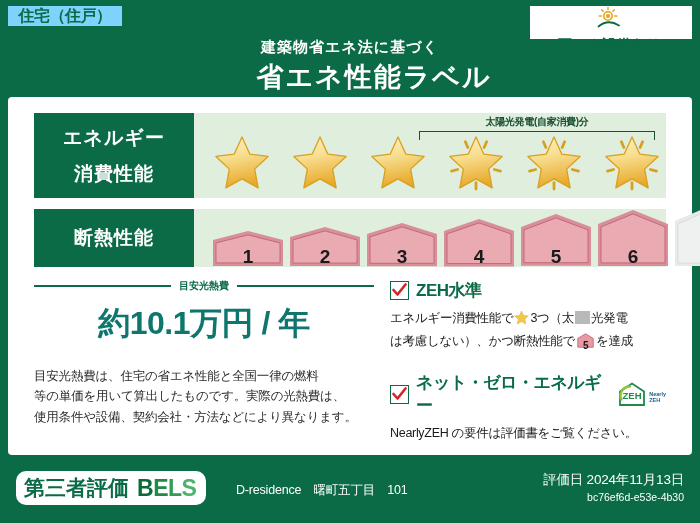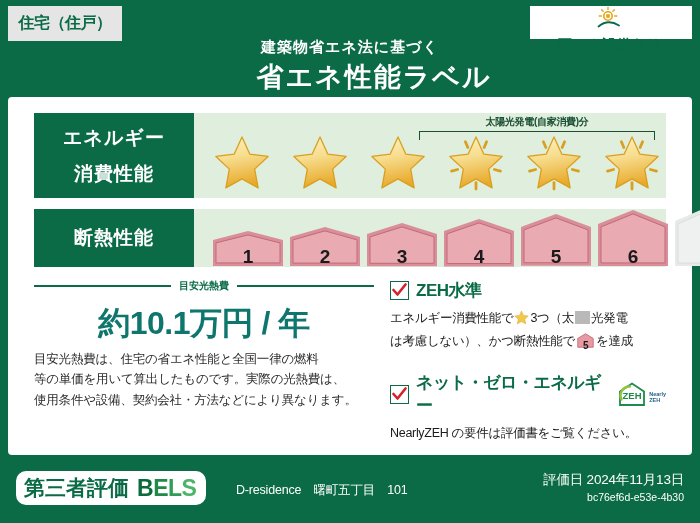--- a/index.html
+++ b/index.html
@@ -10,22 +10,22 @@
   }
   #label-root {
     position: relative;
     width: 700px; height: 523px;
     background: #0a6b46;
   }
 
   
   .housing-tag {
     position: absolute; left: 8px; top: 6px;
-    width: 114px; height: 35px;
-    background: #e5e5e5;
+    width: 114px; height: 20px;
+    background: #7dd3fc;
     display: flex; align-items: center; justify-content: center;
     font-size: 16px; font-weight: bold; color: #0a6b46;
     letter-spacing: -0.5px;
   }
   .renew-badge {
     position: absolute; right: 8px; top: 6px;
     height: 33px; min-width: 162px;
     background: #ffffff;
     display: flex; align-items: center; gap: 6px;
     padding: 0 10px 0 6px;
@@ -110,21 +110,21 @@
     display: flex; align-items: center; gap: 8px;
     color: #0a6b46; font-size: 10px; font-weight: bold;
     justify-content: center;
   }
   .cost-head .rule { flex: 1; height: 2px; background: #0a6b46; }
   .cost-value {
     text-align: center; color: #0f766e;
     font-size: 32px; font-weight: bold; margin-top: 9px; letter-spacing: -0.5px;
   }
   .cost-note {
-    margin-top: 3px; font-size: 12.5px; color: #2b2b2b;
+    margin-top: 20px; font-size: 12.5px; color: #2b2b2b;
     line-height: 1.62; text-align: left; letter-spacing: -0.2px;
   }
 
   .zeh-block { position: absolute; left: 382px; top: 182px; width: 276px; }
   .zeh-item + .zeh-item { margin-top: 17px; }
   .zeh-head { display: flex; align-items: center; gap: 7px; }
   .chk {
     width: 19px; height: 19px; flex: none;
     border: 1.5px solid #0a6b46; background: #fff;
     position: relative;

